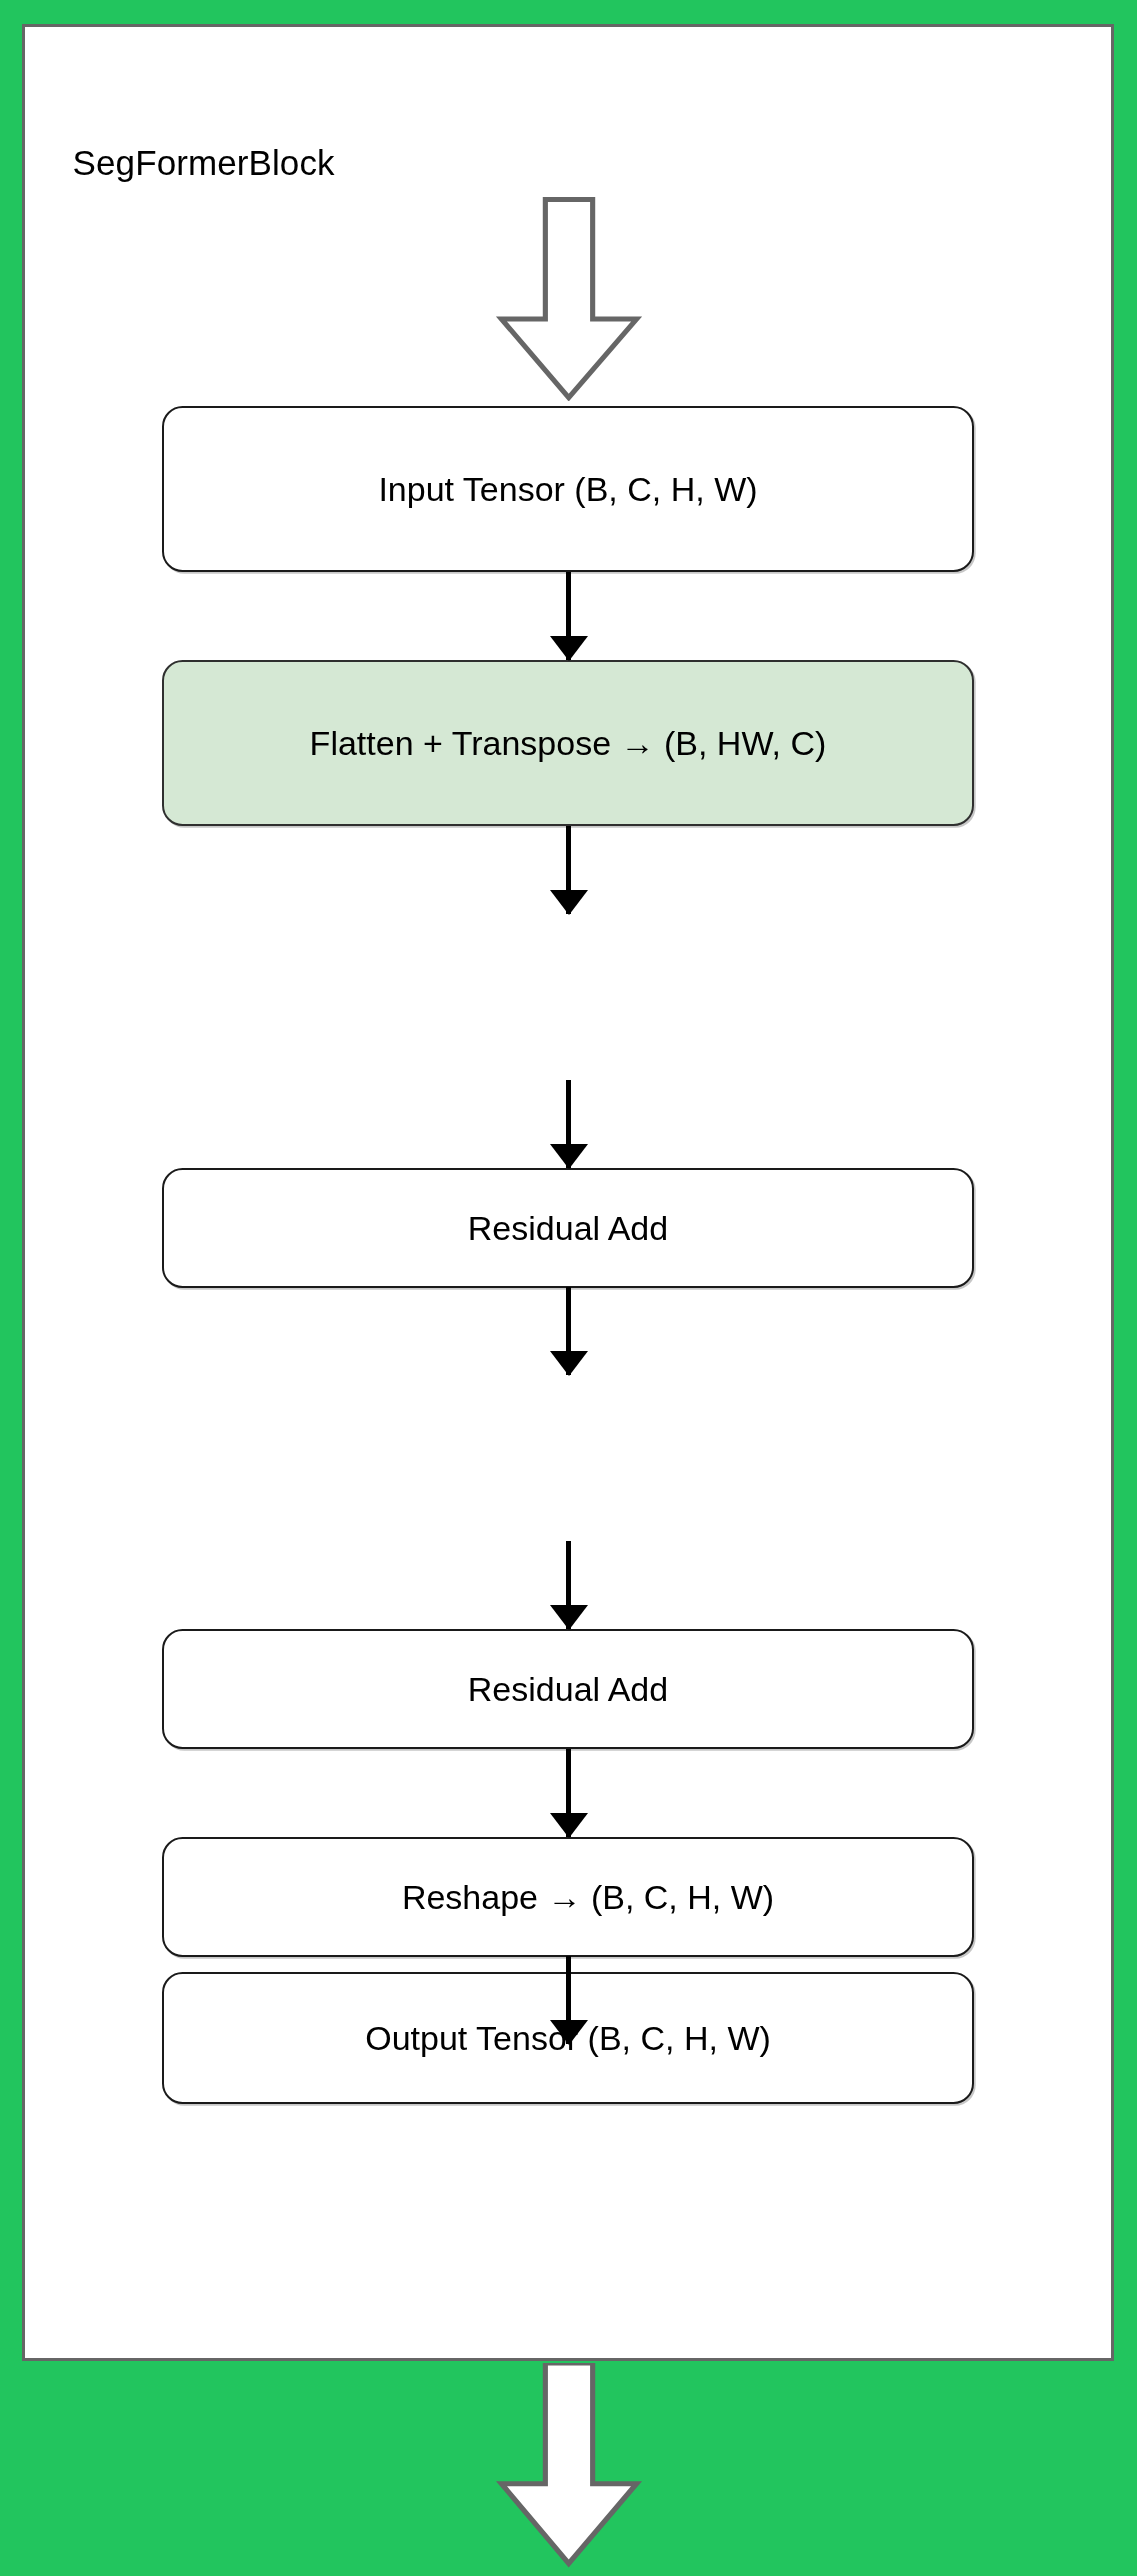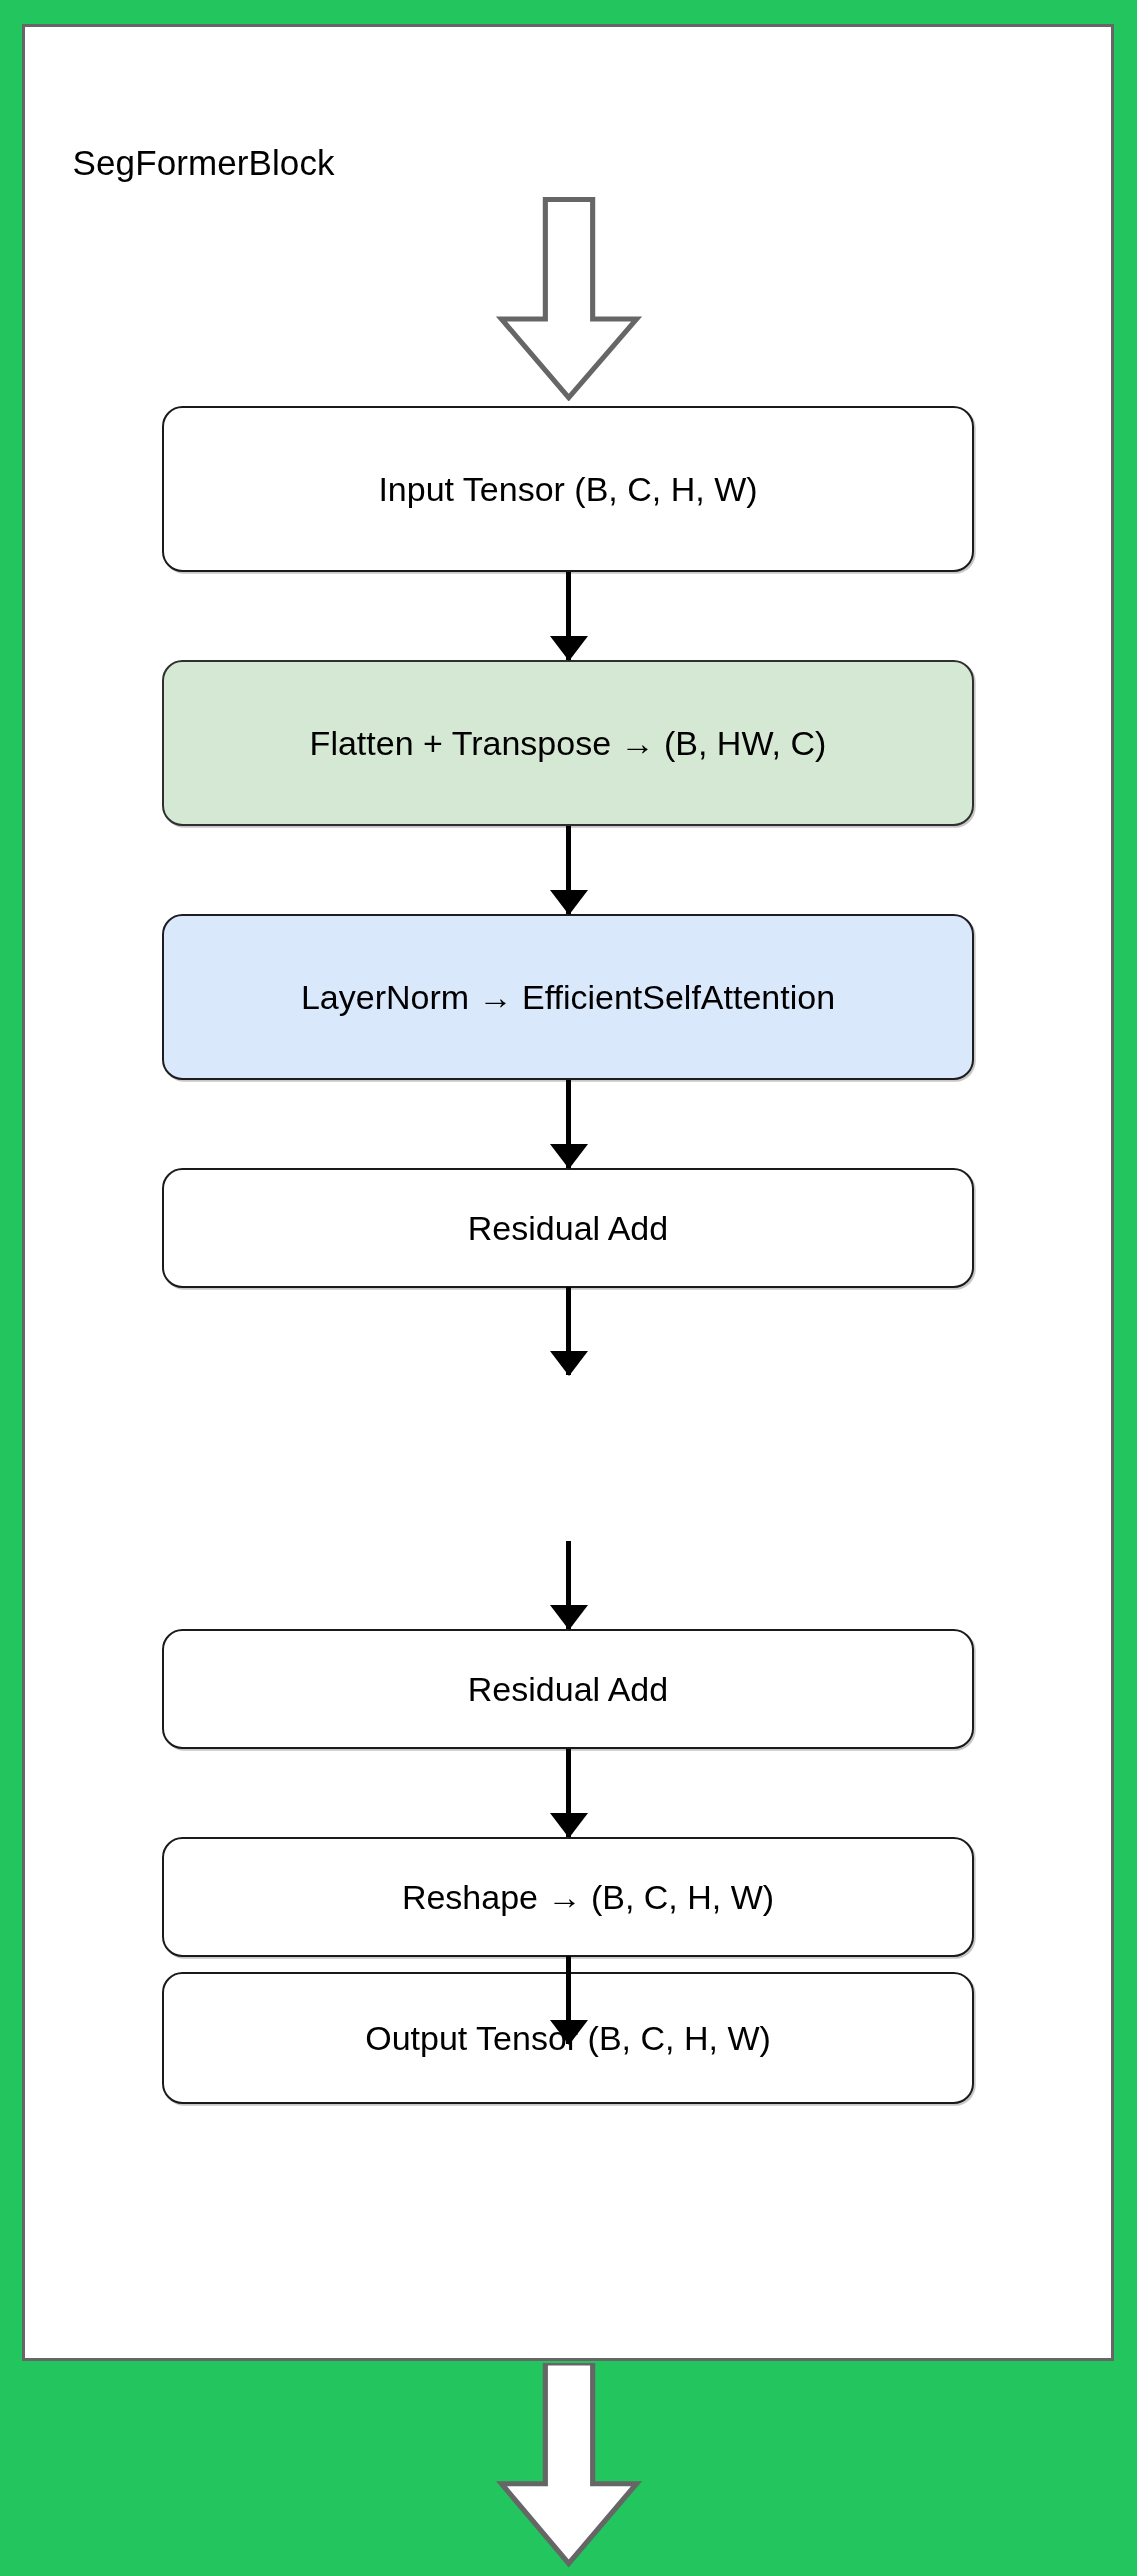--- a/index.html
+++ b/index.html
@@ -116,23 +116,20 @@
   </div>
 
   <div class="node" id="node-0">
     <span>Input Tensor (B, C, H, W)</span>
   </div>
 
   <div class="node green" id="node-1">
     <span>Flatten + Transpose → (B, HW, C)</span>
   </div>
 
-  <div class="node blue" id="node-2">
-    <span>LayerNorm → EfficientSelfAttention</span>
-  </div>
 
   <div class="node" id="node-3">
     <span>Residual Add</span>
   </div>
 
 
   <div class="node" id="node-5">
     <span>Residual Add</span>
   </div>
 

